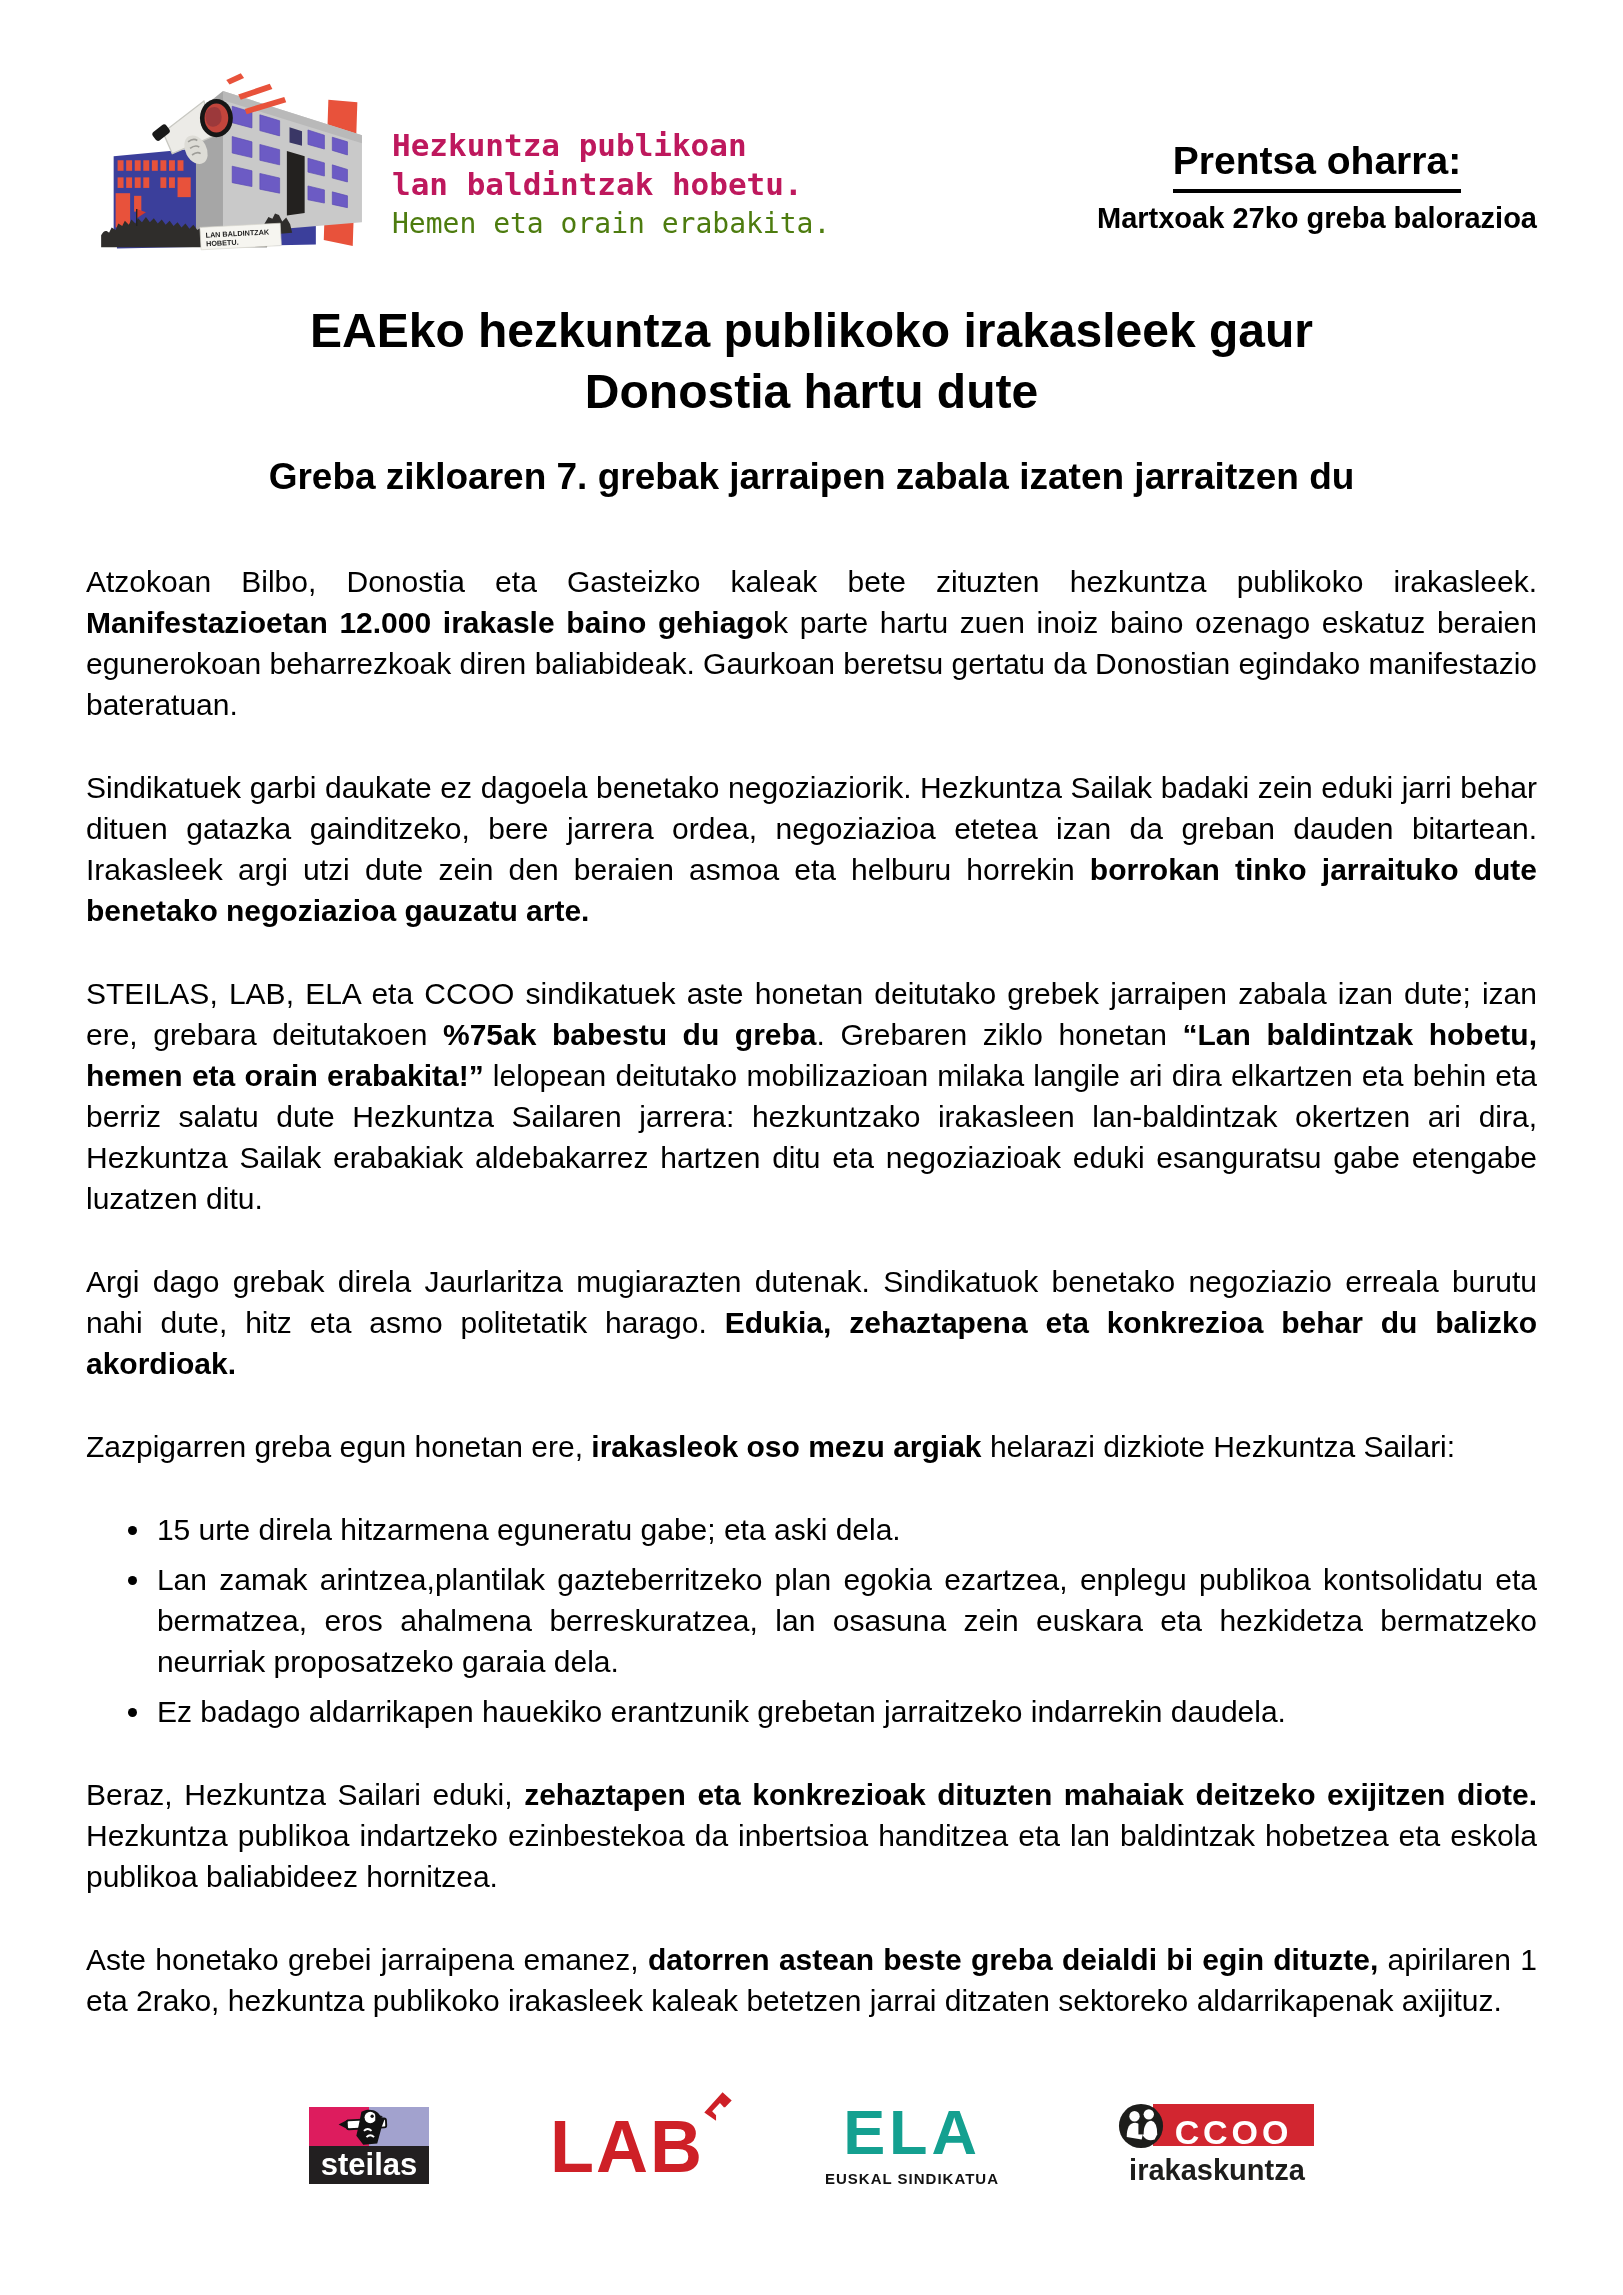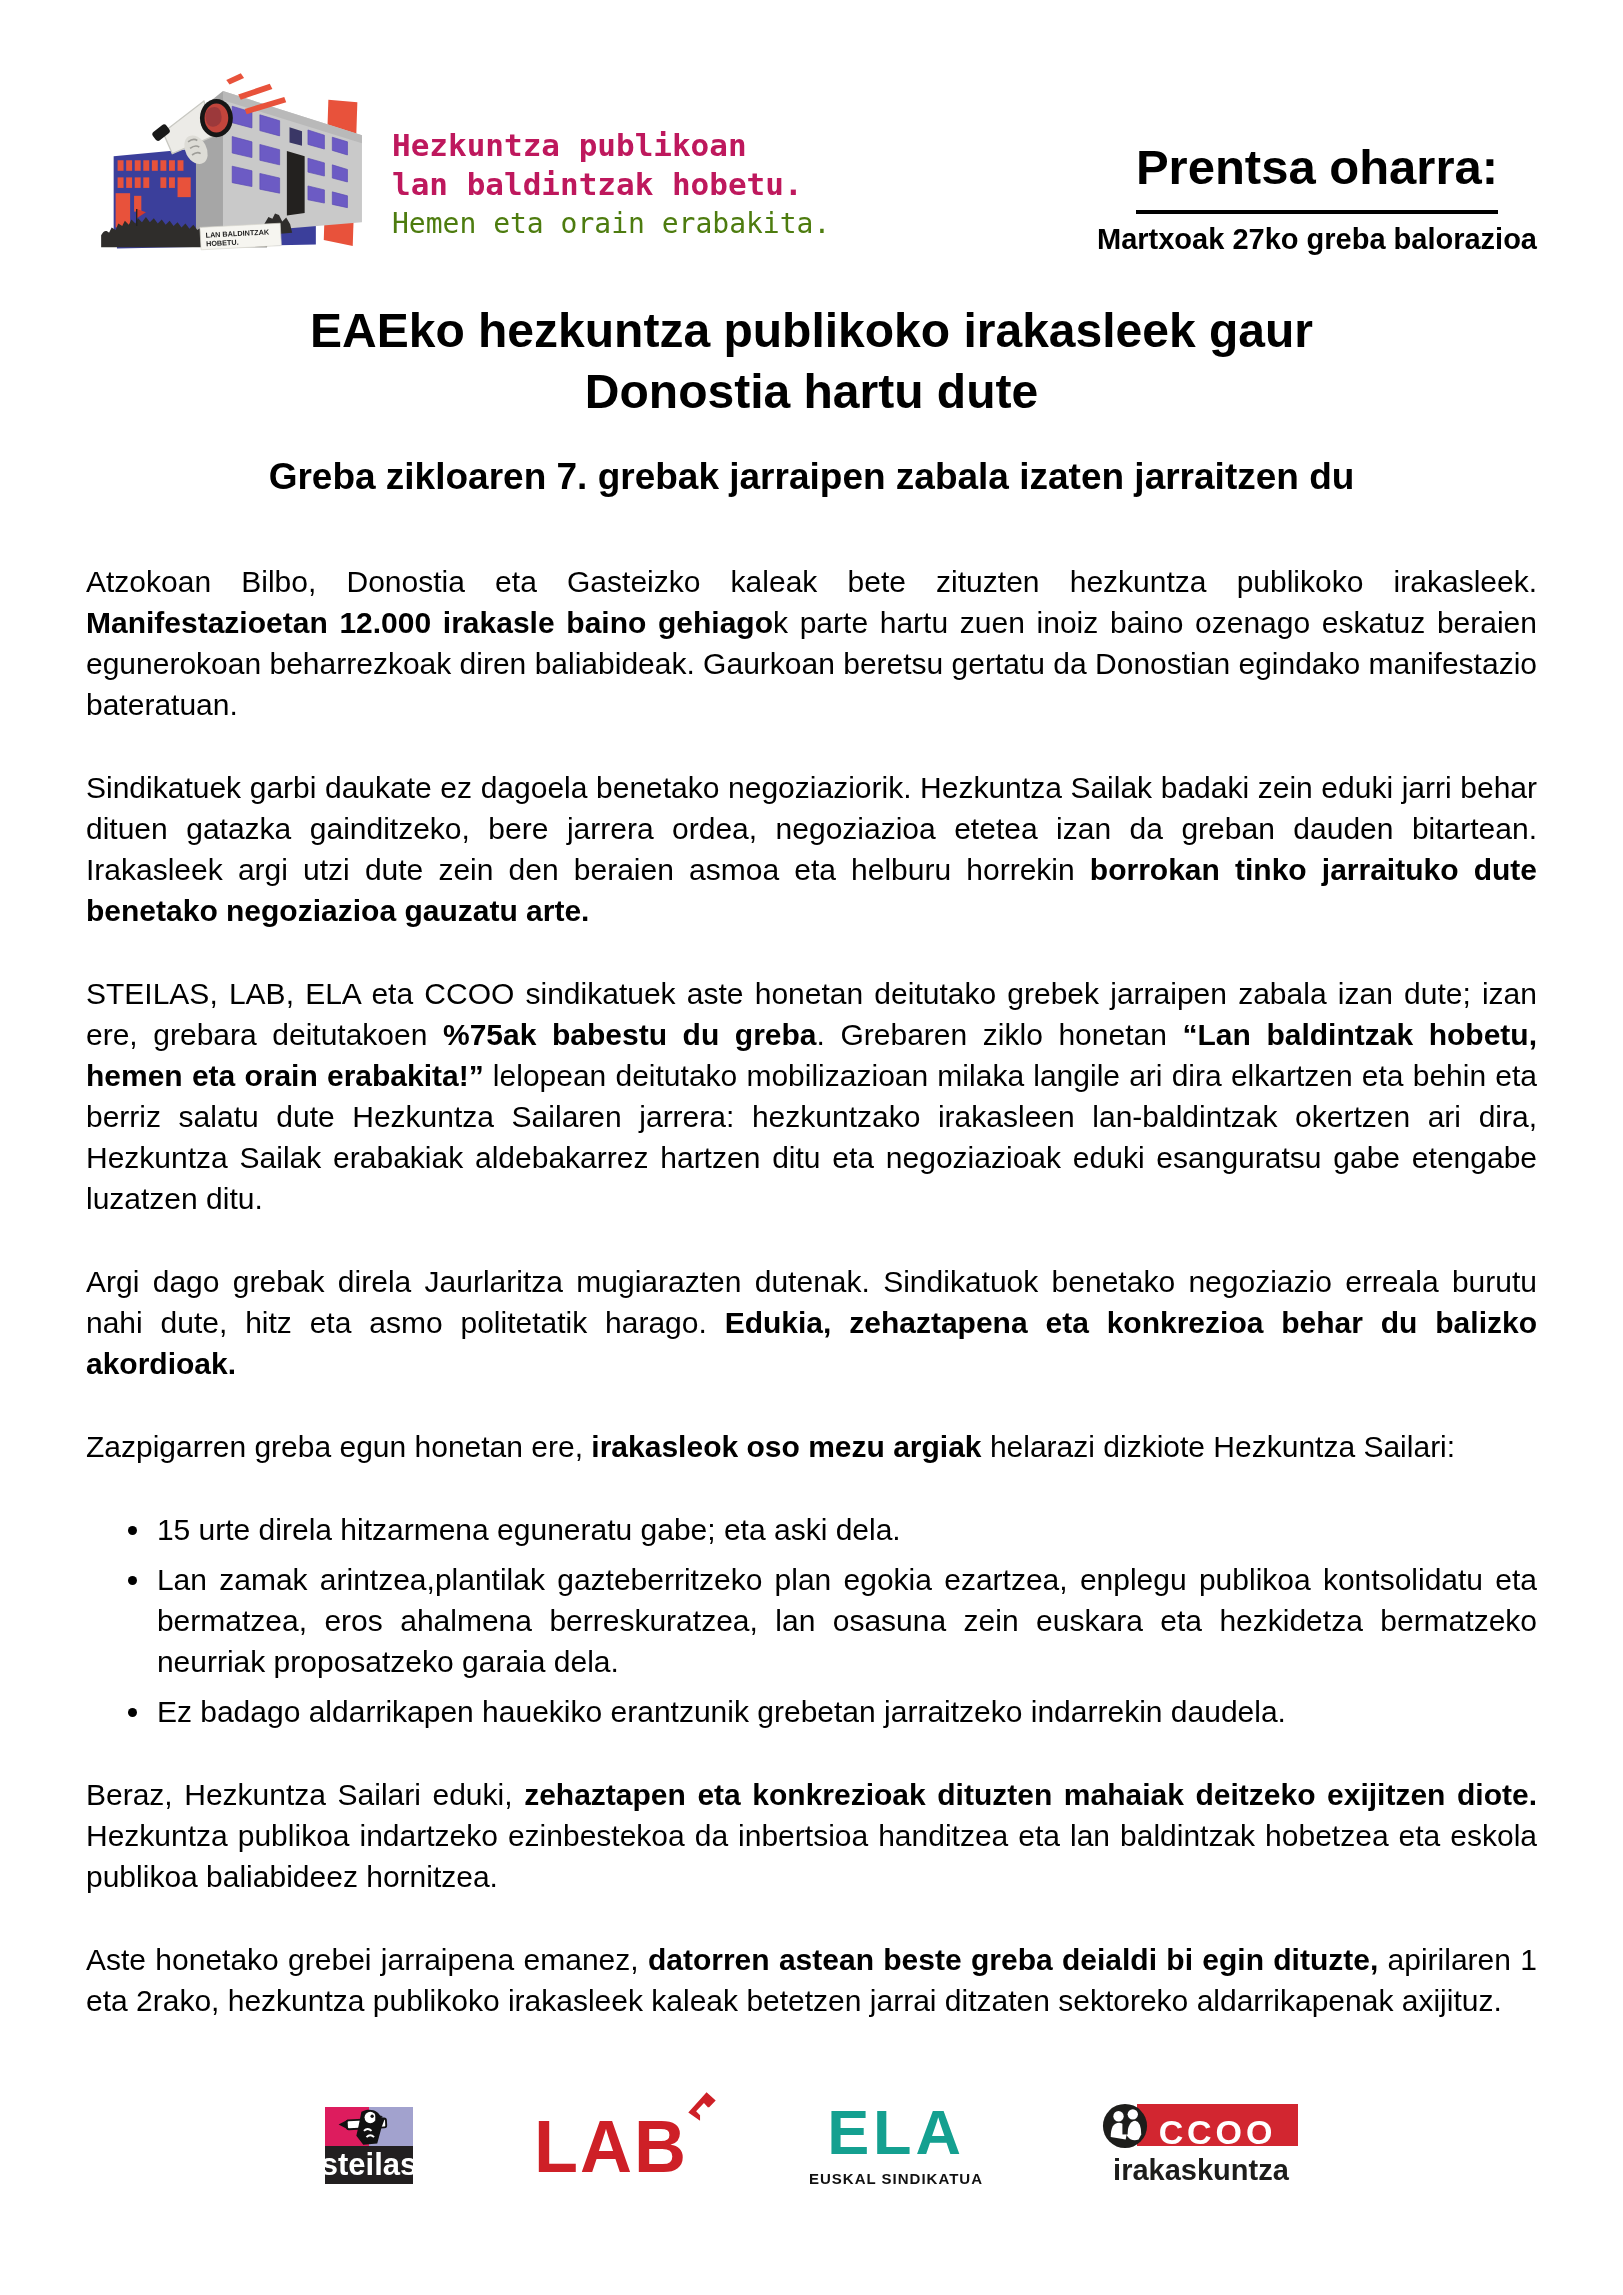--- a/index.html
+++ b/index.html
@@ -11,34 +11,34 @@
     font-family:"Liberation Sans",sans-serif;
     color:#000;
     overflow:hidden;
   }
   
   .collage{position:absolute;left:97px;top:72px;width:277px;height:191px;}
   .brand-text{position:absolute;left:392px;top:126px;line-height:39px;white-space:nowrap;}
   .brand-line{font-family:"DejaVu Sans Mono",monospace;font-weight:700;font-size:31px;color:#be185d;}
   .brand-line.light{font-weight:400;font-size:28px;color:#4d7c0f;}
   .press-block{position:absolute;top:139px;right:86px;text-align:center;}
-  .press-label{display:inline-block;font-weight:700;font-size:49px;padding-bottom:15px;border-bottom:4.6px solid #000;letter-spacing:0px;text-align:right;}
+  .press-label{display:inline-block;font-weight:700;font-size:39px;padding-bottom:6px;border-bottom:4.6px solid #000;letter-spacing:0px;text-align:right;}
   .press-sub{margin-top:9.2px;font-weight:700;font-size:29px;}
   
   .doc{position:absolute;left:86px;right:86px;top:300px;}
   .title{ text-align:center;font-weight:700;font-size:48px;line-height:61px;margin:0;}
   .subtitle{text-align:center;font-weight:700;font-size:37px;margin:34px 0 0 0;line-height:42px;}
   .body-text{margin-top:63px;}
   .body-text p{font-size:30px;line-height:41px;text-align:justify;margin:0 0 42px 0;font-weight:400;}
   .bold{font-weight:700;}
   ul.claims{margin:42px 0 42px 0;padding-left:67px;list-style:disc;}
   ul.claims li{font-size:30px;line-height:41px;text-align:justify;margin-bottom:9.2px;padding-left:3.9px;}
   
   .logos{position:absolute;left:86px;right:86px;top:2093px;height:105px;display:flex;align-items:center;justify-content:center;gap:121px;}
-  .logo-steilas{width:88px;}
+  .logo-steilas{width:120px;}
   .steilas-top{position:relative;height:39px;display:flex;}
   .steilas-pink{flex:1;}
   .steilas-purple{flex:1;}
   .steilas-glyph{position:absolute;left:50%;top:50%;transform:translate(-50%,-50%);width:76px;height:38px;}
   .steilas-bottom{height:38px;display:flex;align-items:center;justify-content:center;font-weight:700;font-size:31px;color:#fff;letter-spacing:0;}
   .logo-lab{position:relative;font-weight:700;font-size:72px;letter-spacing:2px;line-height:1;transform:scaleY(1.04);}
   .lab-mark{position:absolute;top:-17px;right:-29px;width:30px;height:30px;}
   .logo-ela{text-align:center;}
   .ela-word{font-weight:700;font-size:63px;letter-spacing:3.9px;line-height:0.92;}
   .ela-sub{font-weight:700;font-size:15px;letter-spacing:1px;margin-top:7.8px;color:#111;}

